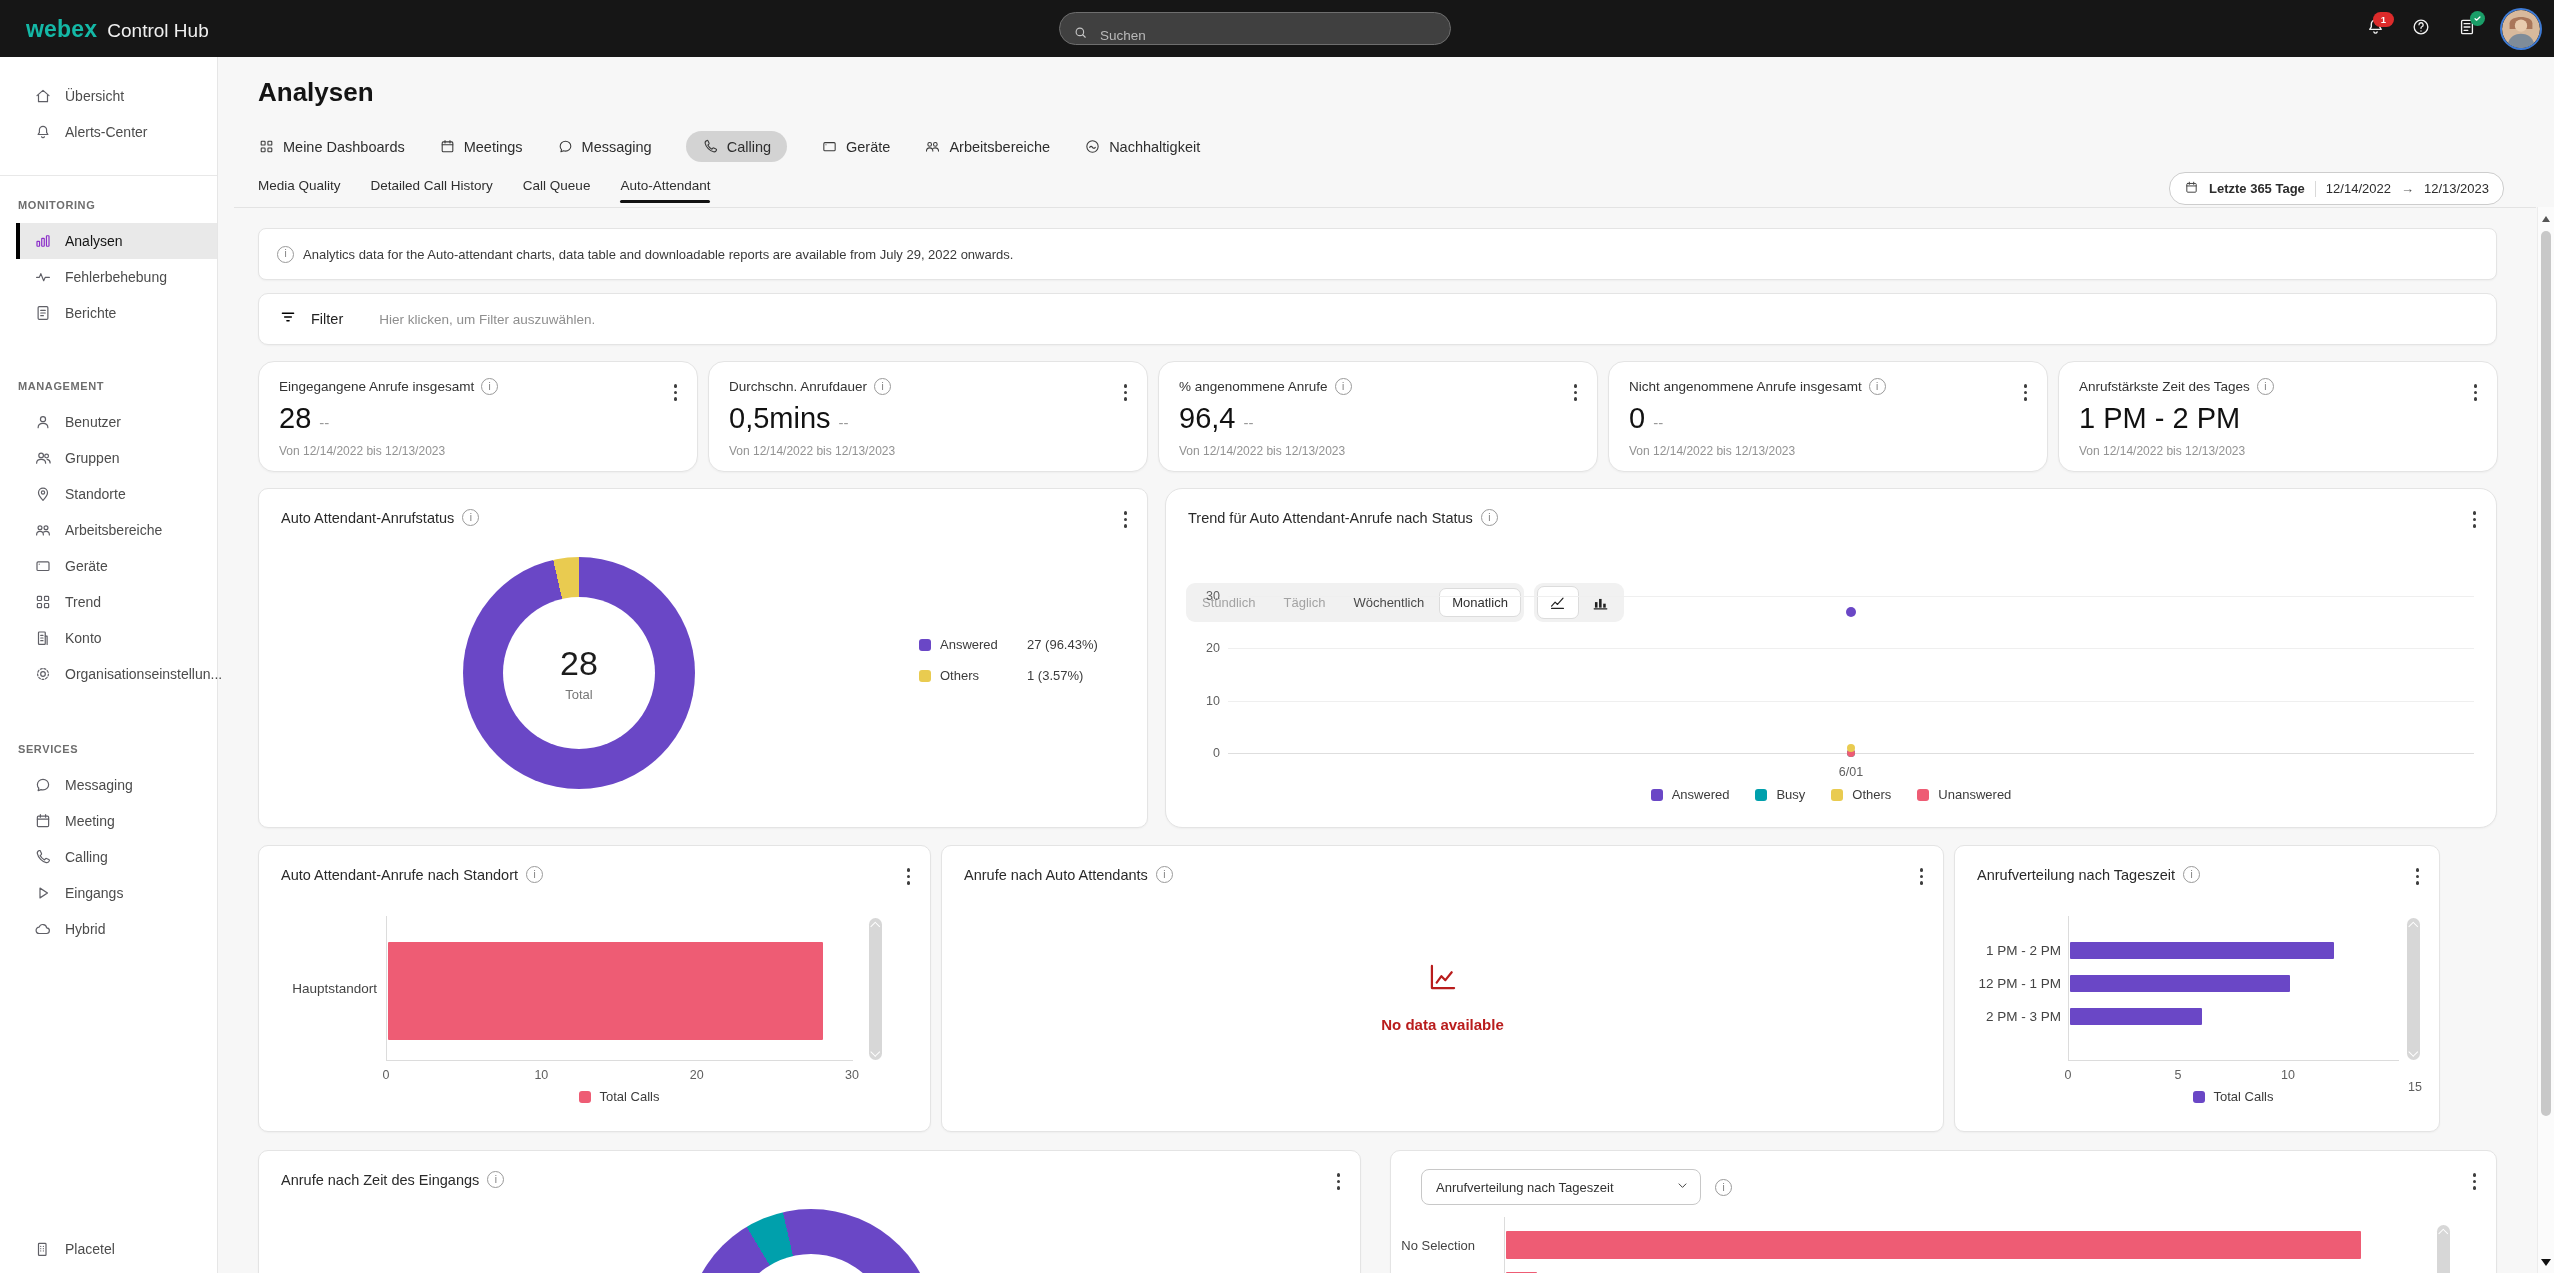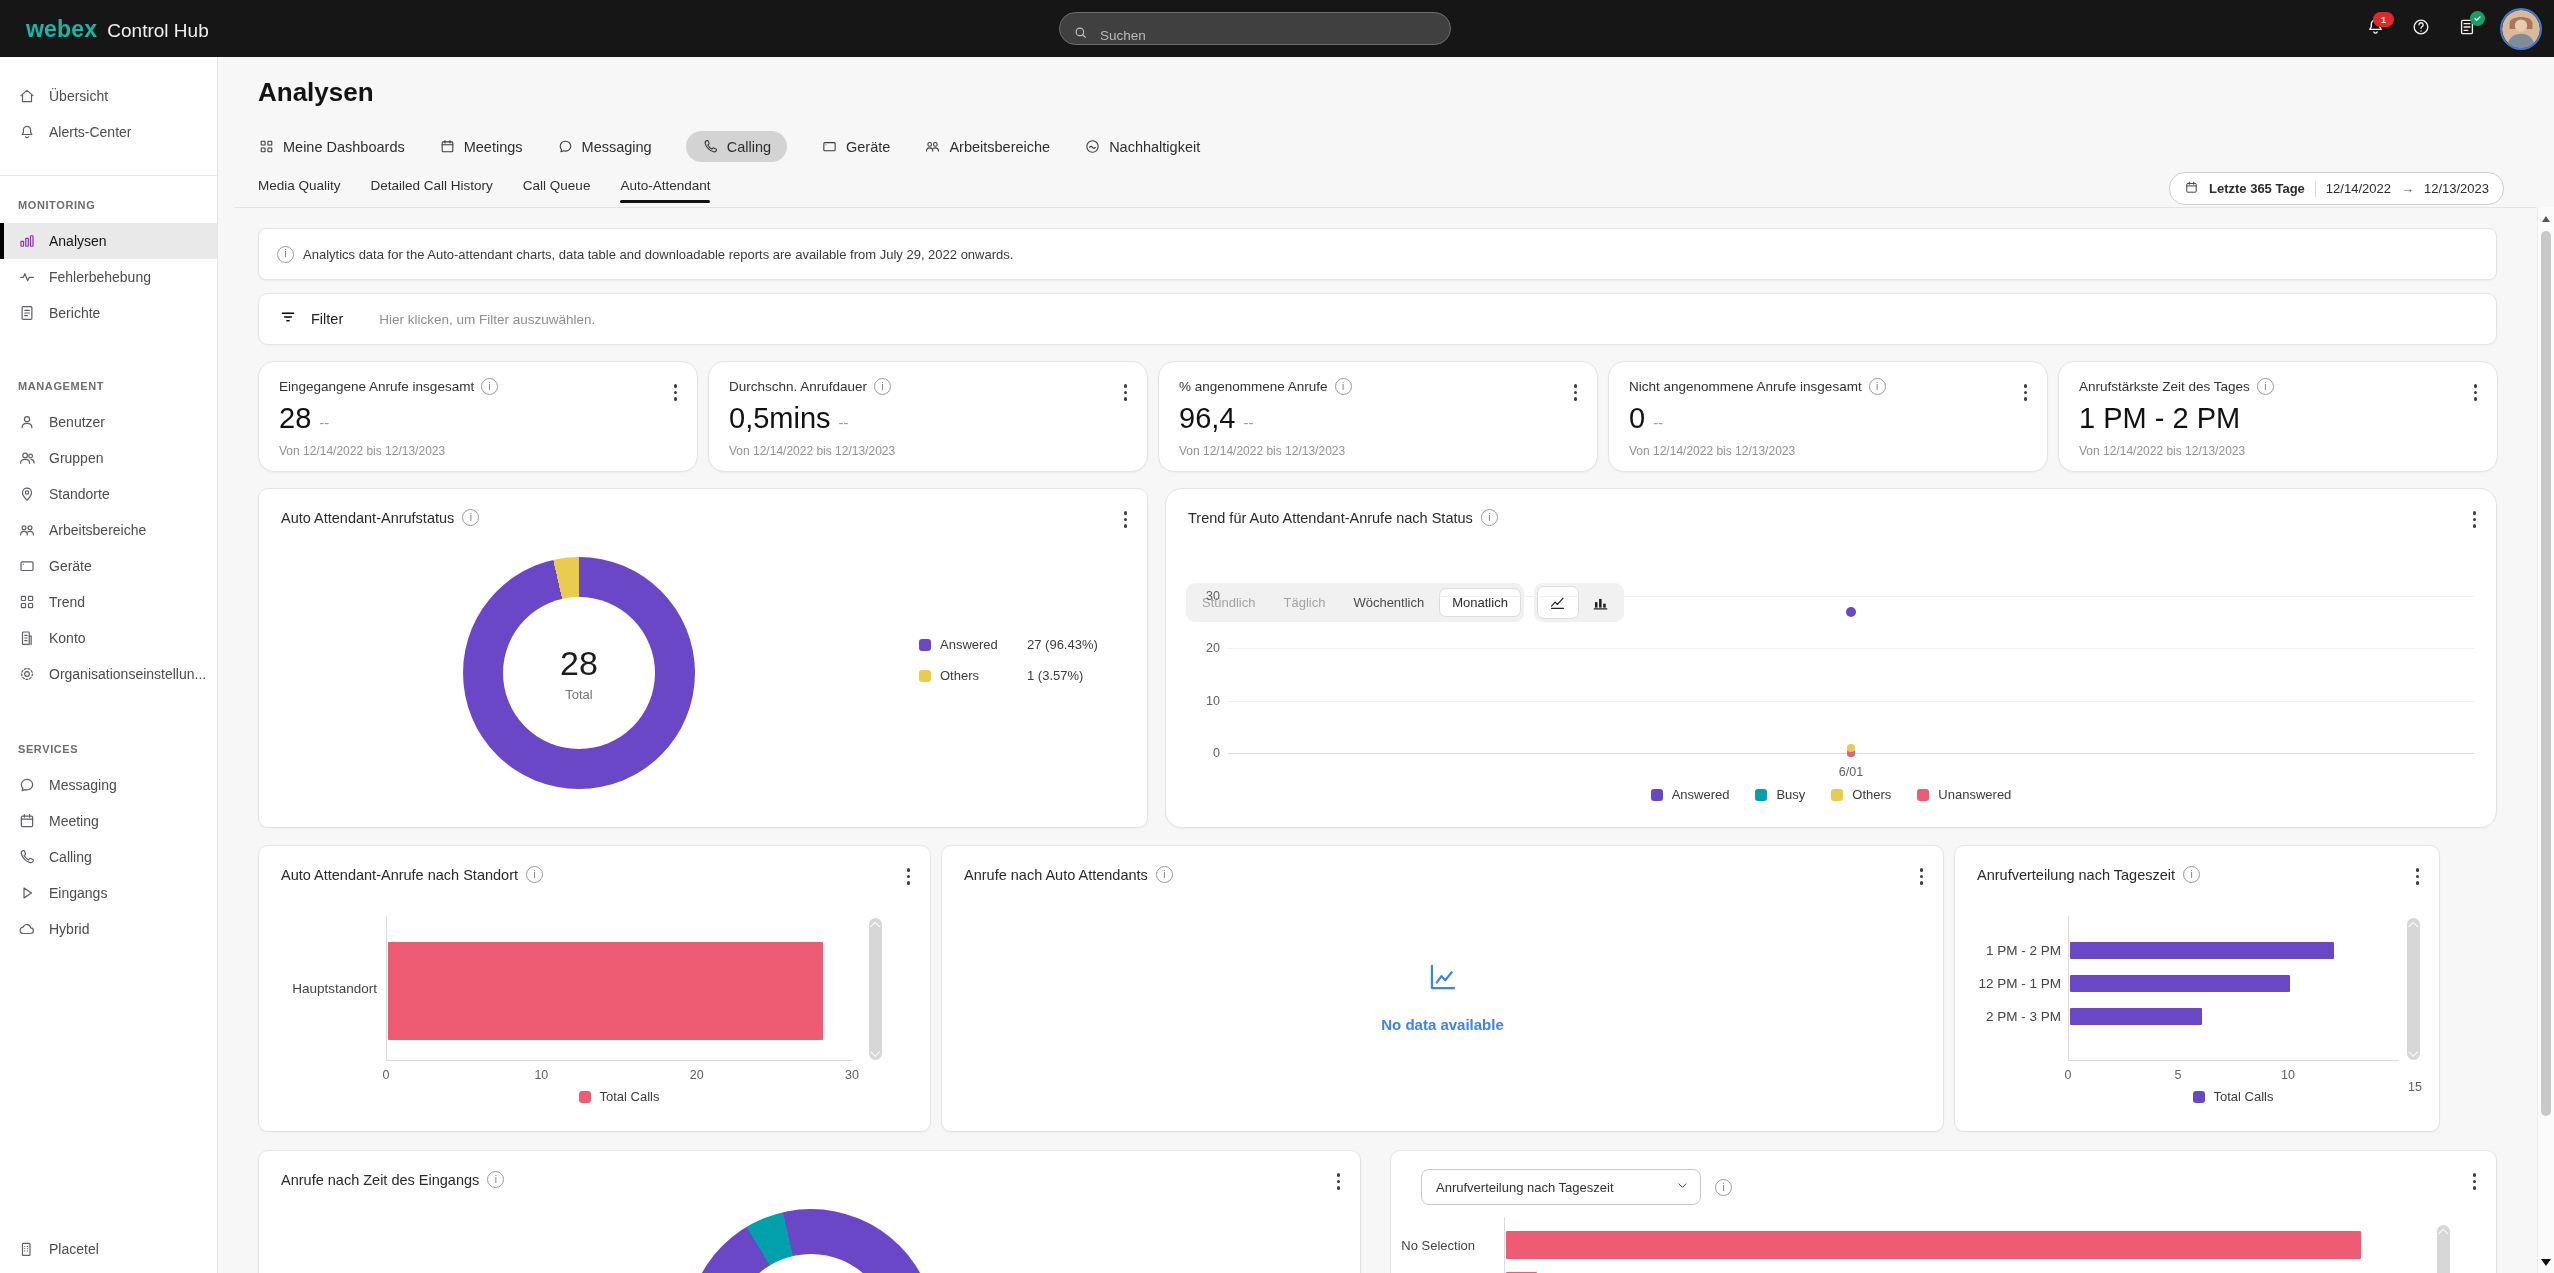--- a/index.html
+++ b/index.html
@@ -12,21 +12,21 @@
   .gsearch{position:absolute;left:1059px;top:12px;width:392px;height:33px;background:#404040;border:1px solid #6e6e6e;border-radius:17px;display:flex;align-items:flex-end;gap:10px;padding:0 13px;box-sizing:border-box;color:#c6c6c6;}
   .gsearch input{background:transparent;border:none;outline:none;color:#e3e3e3;font-size:13.5px;width:100%;font-family:inherit;}
   .gsearch input::placeholder{color:#b9b9b9;}
   .top-right{position:absolute;right:14px;top:0;height:57px;display:flex;align-items:center;gap:24px;color:#f2f2f2;}
   .tr-ic{position:relative;width:22px;height:22px;display:flex;align-items:center;justify-content:center;cursor:pointer;}
   .badge-red{position:absolute;top:-6px;right:-8px;min-width:15px;height:15px;border-radius:8px;background:#dd2b2b;color:#fff;font-size:9.5px;display:flex;align-items:center;justify-content:center;padding:0 3px;font-weight:700;}
   .badge-green{position:absolute;top:-7px;right:-7px;width:15px;height:15px;border-radius:50%;background:#1a9e68;display:flex;align-items:center;justify-content:center;}
   .avatar{width:38px;height:38px;border-radius:50%;overflow:hidden;box-shadow:0 0 0 2px #3e7bd6;cursor:pointer;}
   
   .sidebar{position:absolute;left:0;top:57px;width:218px;bottom:0;background:#fff;border-right:1px solid #e6e6e6;z-index:10;padding-top:21px;box-sizing:border-box;}
-  .side-item{height:36px;display:flex;align-items:center;gap:13px;padding-left:18px;font-size:14px;color:#4c4c4c;cursor:pointer;position:relative;white-space:nowrap;}
+  .side-item{height:36px;display:flex;align-items:center;gap:13px;padding-left:18px;font-size:14px;color:#4c4c4c;cursor:pointer;position:relative;white-space:nowrap;margin-left:16px;}
   .side-item svg{color:#5f5f66;flex:none;}
   .side-item.active{background:#e9e9e9;color:#141414;}
   .side-item.active:before{content:"";position:absolute;left:0;top:0;bottom:0;width:4px;background:#000;}
   .side-item.active svg{color:var(--side-active);}
   .side-div{margin-top:25px;border-top:1px solid #e8e8e8;}
   .side-sec{height:16px;display:flex;align-items:center;padding-left:18px;font-size:11px;font-weight:700;letter-spacing:.6px;color:#6e6e6e;margin-bottom:10px;}
   .side-foot{position:absolute;bottom:6px;left:0;right:0;}
   
   .main{position:absolute;left:218px;top:57px;right:0;bottom:0;overflow:hidden;}
   .page-title{position:absolute;left:40px;top:20px;font-size:26px;font-weight:700;color:#141414;}
@@ -83,21 +83,21 @@
   .bar{position:absolute;border-radius:1px;}
   .cat-label{position:absolute;font-size:13.5px;color:#444;text-align:right;white-space:nowrap;transform:translateY(-50%);}
   .axisL{border-left:1px solid #dcdcdc;}
   .axisB{border-bottom:1px solid #dcdcdc;}
   .iscroll{position:absolute;width:13px;border-radius:7px;background:#d7d7d7;}
   .iscroll:before,.iscroll:after{content:"";position:absolute;left:3px;width:5.5px;height:5.5px;border-left:1.8px solid #fff;border-top:1.8px solid #fff;}
   .iscroll:before{top:5px;transform:rotate(45deg);}
   .iscroll:after{bottom:5px;transform:rotate(-135deg);}
   .chart-legend{position:absolute;display:flex;justify-content:center;gap:26px;}
   
-  .nodata{position:absolute;left:0;right:0;top:112px;display:flex;flex-direction:column;align-items:center;gap:16px;color:#3b82f6;}
+  .nodata{position:absolute;left:0;right:0;top:112px;display:flex;flex-direction:column;align-items:center;gap:16px;color:#b91c1c;}
   .nodata .msg{font-size:15px;font-weight:700;}
   
   .select-box{position:absolute;left:30px;top:18px;width:280px;height:36px;border:1px solid #c8c8c8;border-radius:8px;display:flex;align-items:center;justify-content:space-between;padding:0 10px 0 14px;font-size:13px;color:#333;box-sizing:border-box;cursor:pointer;background:#fff;}
   
   .pagescroll{position:absolute;right:0;top:150px;bottom:0;width:16px;background:#fbfbfb;border-left:1px solid #ececec;}
   .pagescroll .thumb{position:absolute;left:3px;width:10px;top:24px;height:885px;background:#c8c8c8;border-radius:6px;}
   .sb-up{position:absolute;top:9px;left:4px;width:0;height:0;border-left:4px solid transparent;border-right:4px solid transparent;border-bottom:6px solid #555;}
   .sb-down{position:absolute;bottom:7px;left:3px;width:0;height:0;border-left:5px solid transparent;border-right:5px solid transparent;border-top:7px solid #111;}
 </style>
 </head>

